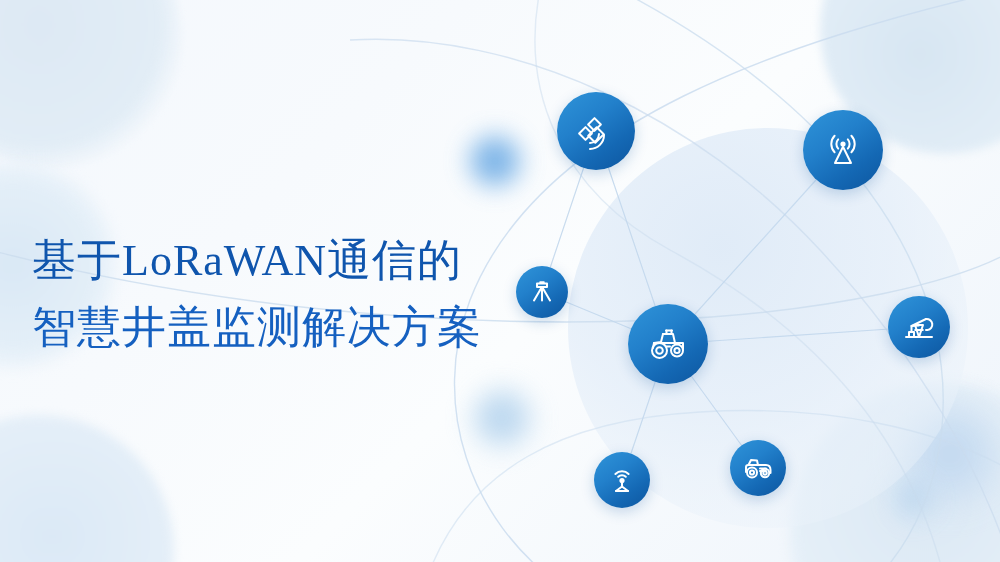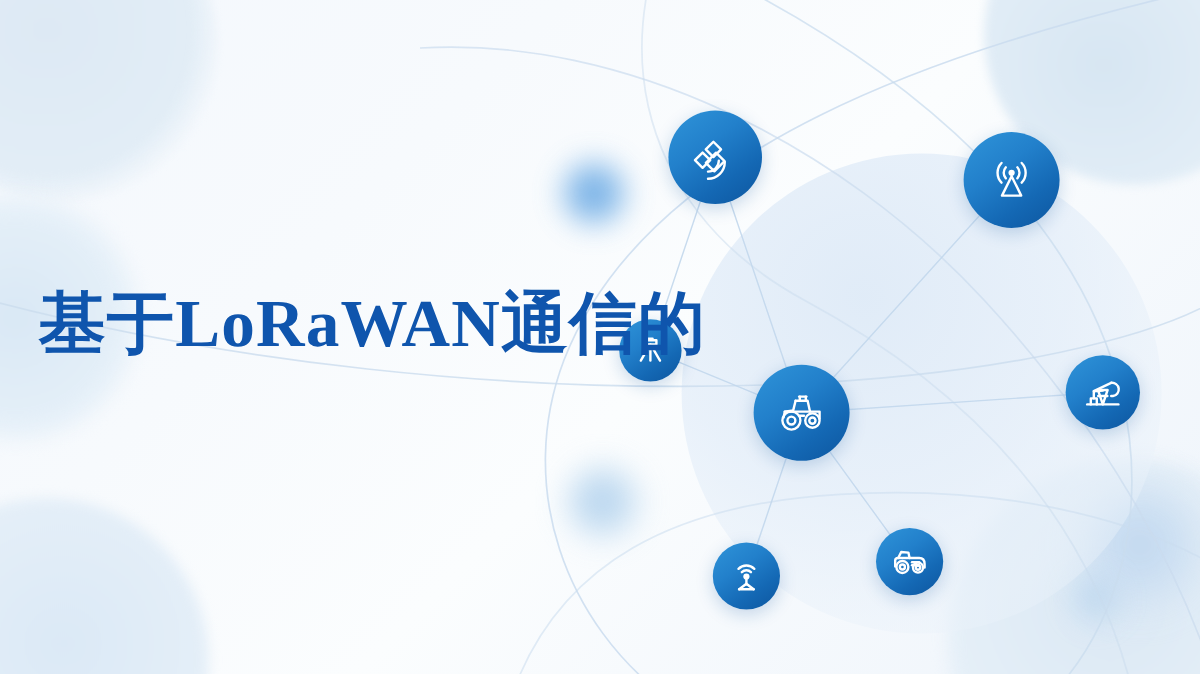--- a/index.html
+++ b/index.html
@@ -132,22 +132,22 @@
 
   
   .title-block {
     position: absolute;
     left: 32px;
     top: 228px;
     width: 540px;
   }
   .title-line {
     font-family: "Liberation Serif", "DejaVu Serif", serif;
-    font-size: 56px;
-    font-weight: 700;
+    font-size: 44px;
+    font-weight: 400;
     letter-spacing: 1px;
     line-height: 1.52;
     white-space: nowrap;
   }
   .title-line-1 { color: #0f55ad; }
   .title-line-2 { color: #1560c0; }
 </style>
 </head>
 <body>
 
@@ -279,15 +279,16 @@
         <path d="M 4 20 L 4 15 C 4 13.5 5 13 6.5 13 L 24 13 C 27 13 28.5 15 28.5 18 L 28.5 21"></path>
         <path d="M 6.5 13 L 9 8 L 15 8.5 L 16 13"></path>
         <line x1="18" y1="16.5" x2="24" y2="16.5"></line>
         <line x1="18" y1="19" x2="24" y2="19"></line>
       </svg>
     </span>
   </div>
 
   <div class="title-block">
     <div class="title-line title-line-1">基于LoRaWAN通信的</div>
+    <div class="title-line title-line-2">智慧井盖监测解决方案</div>
   </div>
 
 </div>
 
 </body></html>

